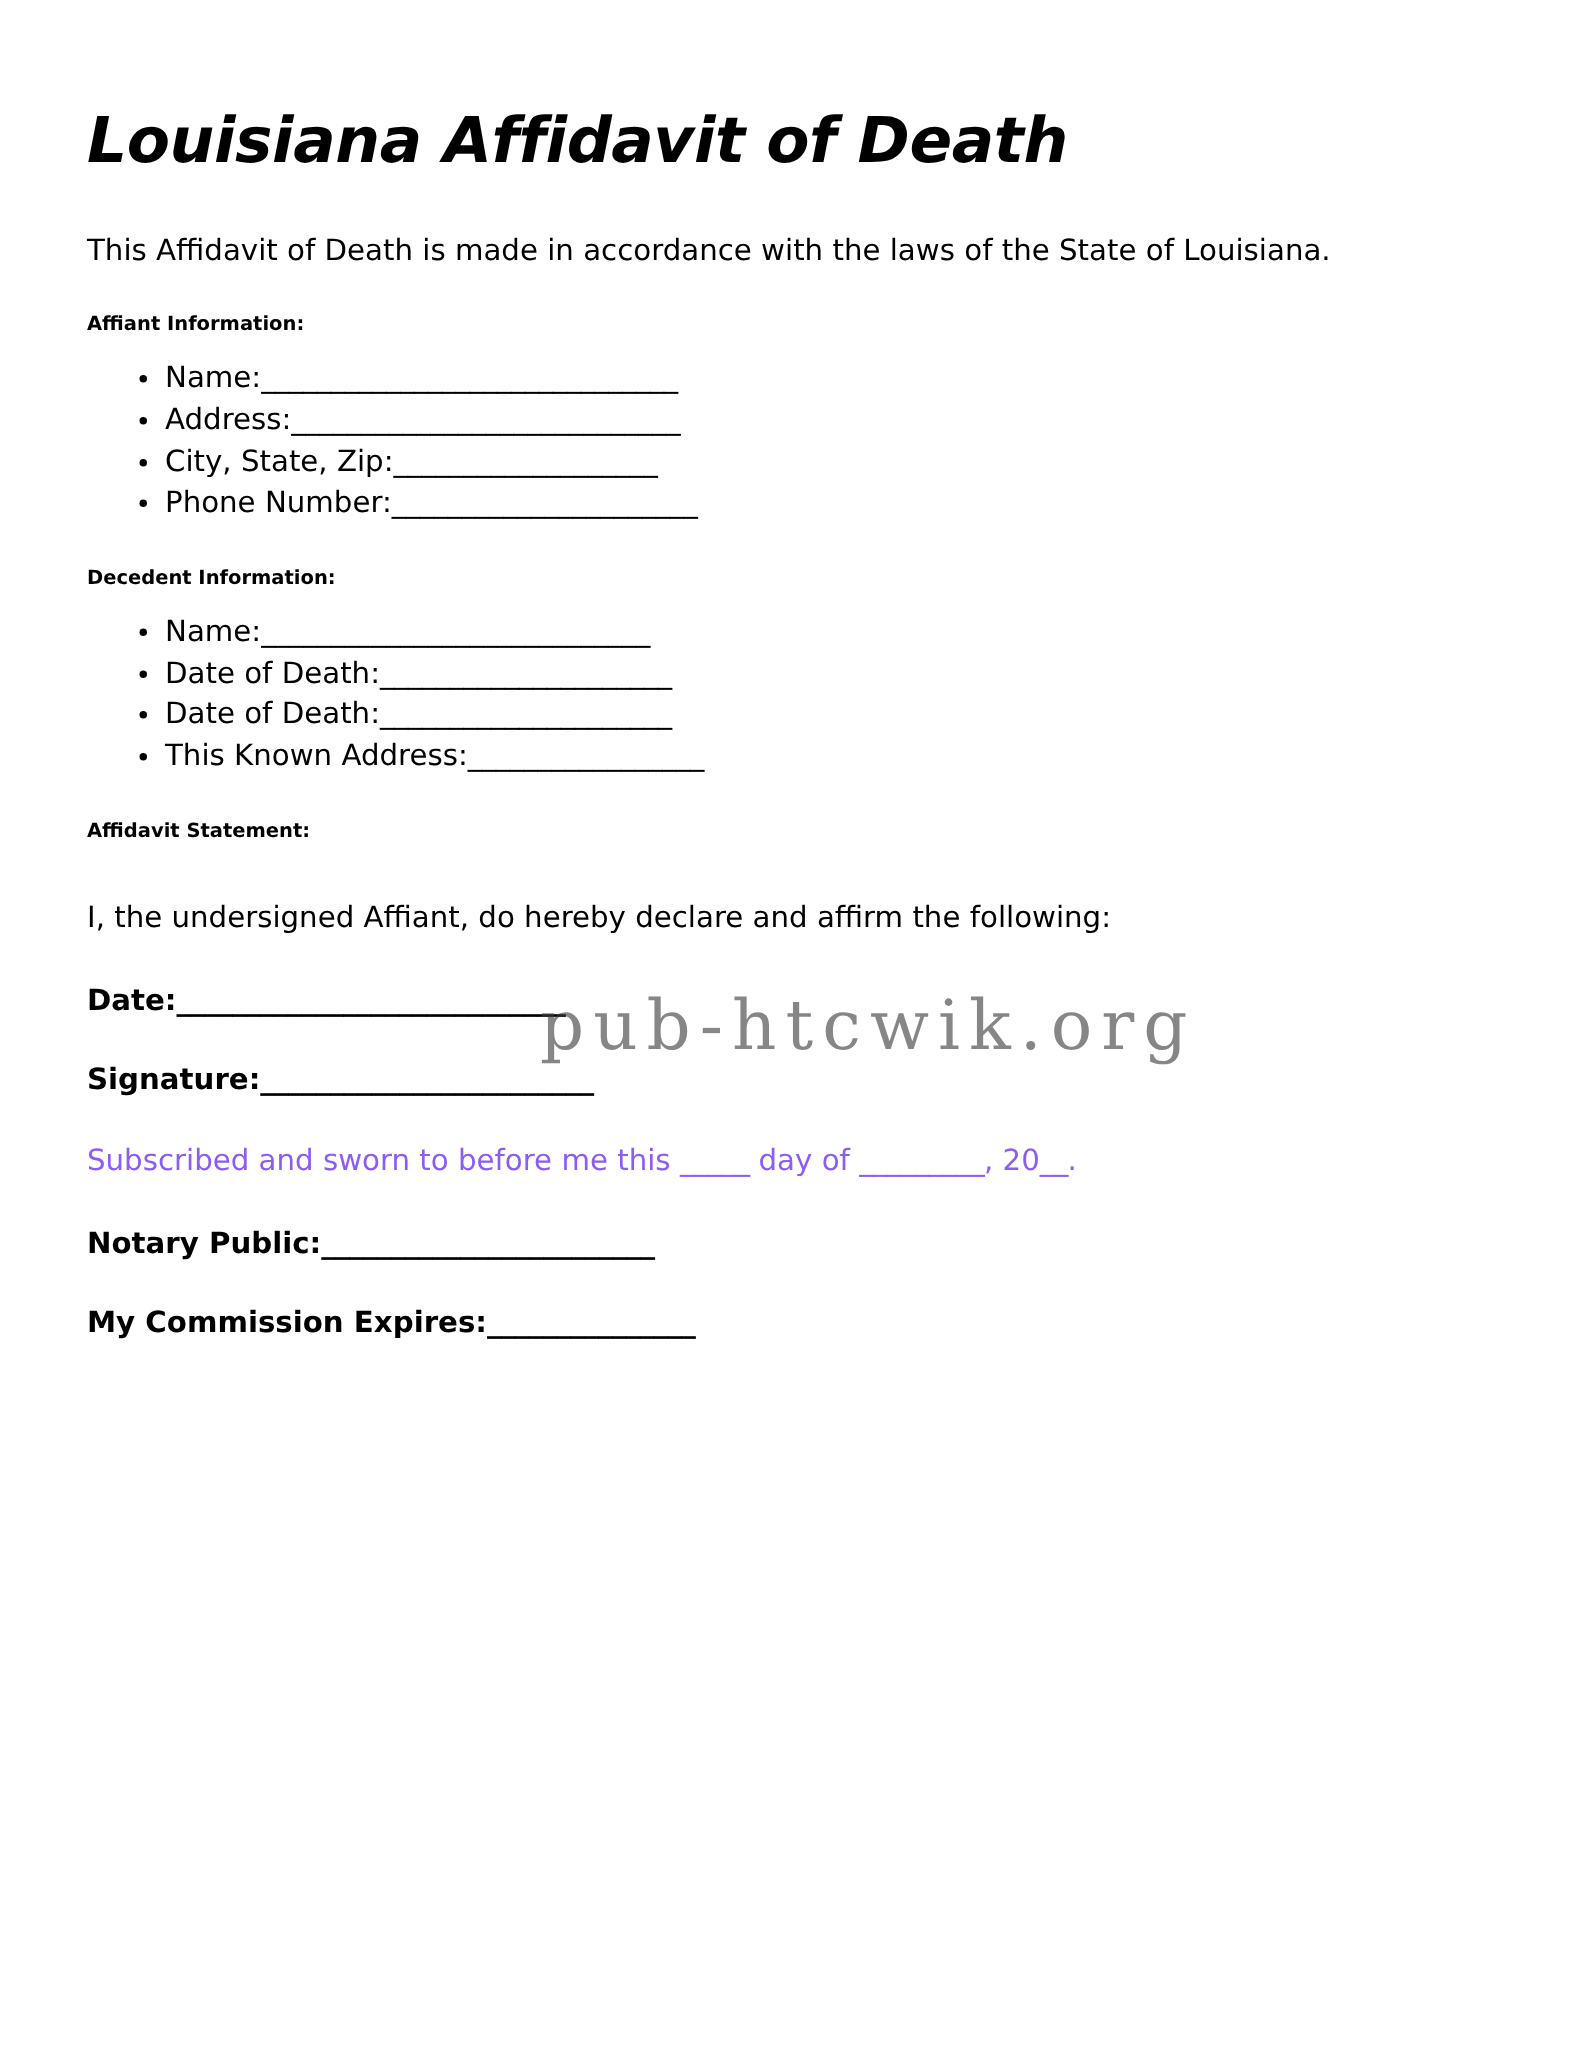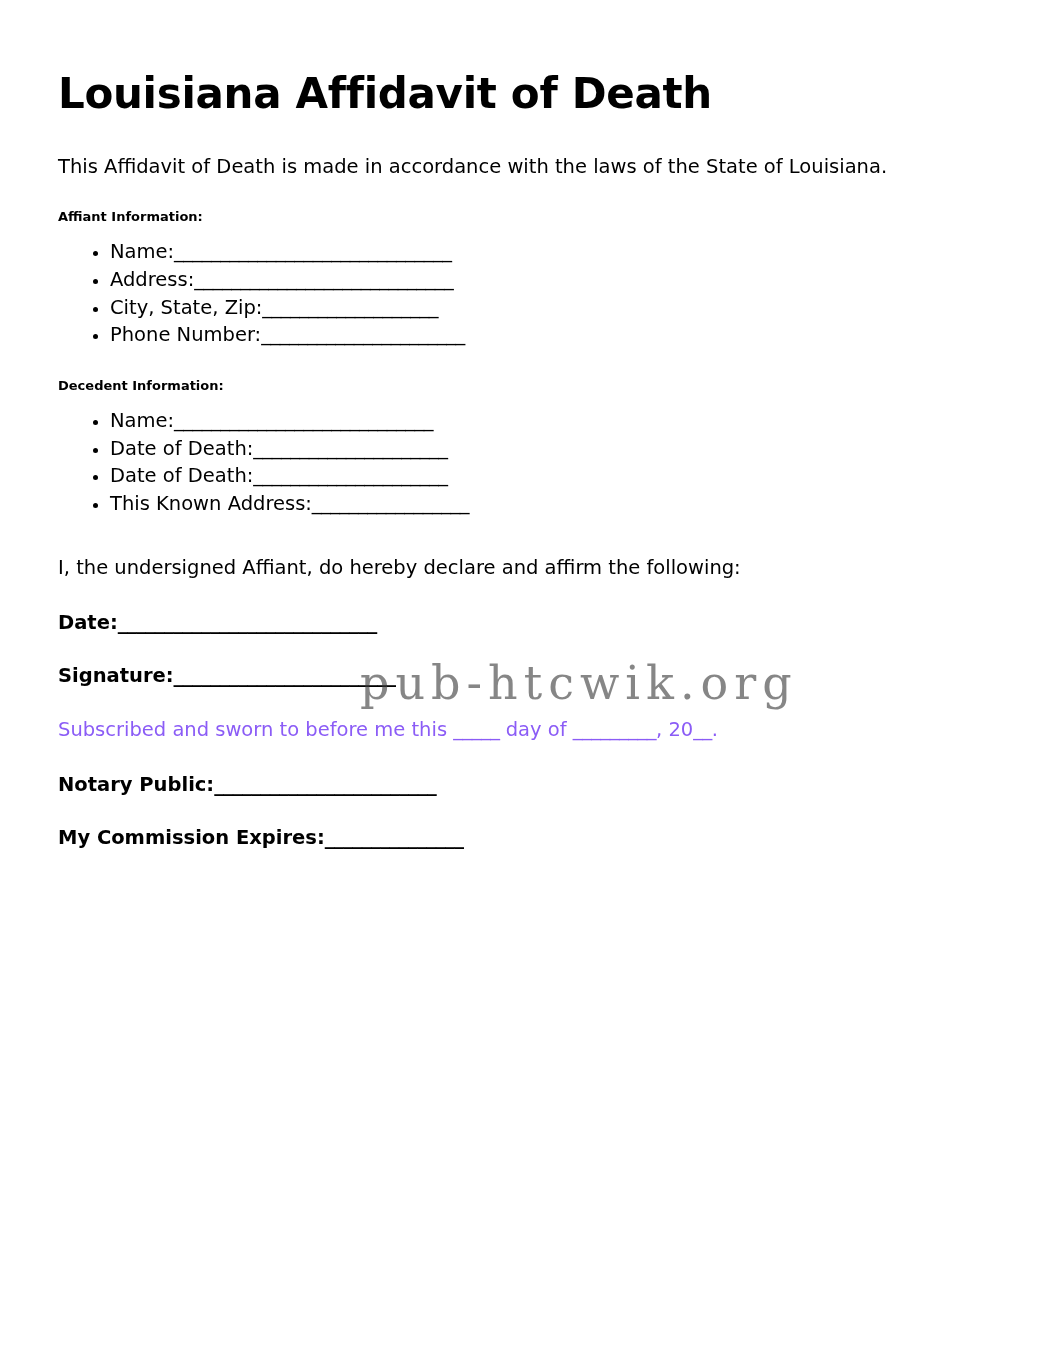--- a/index.html
+++ b/index.html
@@ -25,20 +25,21 @@
     padding: 58px 58px 0 58px;
   }
 
   .doc-title {
     font-size: 42px;
     font-weight: bold;
     line-height: 1.12;
     letter-spacing: -0.3px;
     margin: 12px 0 0 0;
     color: #000;
+    font-style: italic;
   }
 
   .intro-para {
     font-size: 19.5px;
     line-height: 1.35;
     margin: 37px 0 0 0;
     color: #000000;
   }
 
   .section-heading {
@@ -131,20 +132,21 @@
 
   <h2 class="section-heading">Decedent Information:</h2>
 
   <ul class="field-list">
     <li><span>Name:</span><span class="blank">____________________________</span></li>
     <li><span>Date of Death:</span><span class="blank">_____________________</span></li>
     <li><span>Date of Death:</span><span class="blank">_____________________</span></li>
     <li><span>This Known Address:</span><span class="blank">_________________</span></li>
   </ul>
 
+  <h2 class="section-heading">Affidavit Statement:</h2>
 
   <p class="intro-para">I, the undersigned Affiant, do hereby declare and affirm the following:</p>
 
 
   <p class="sig-line"><span>Date:</span><span class="blank">____________________________</span></p>
 
   <p class="sig-line"><span>Signature:</span><span class="blank">________________________</span></p>
 
   <p class="sworn-para"><span>Subscribed and sworn to before me this </span><span class="blank">_____</span><span> day of </span><span class="blank">_________</span><span>, 20</span><span class="blank">__</span><span>.</span></p>
 

